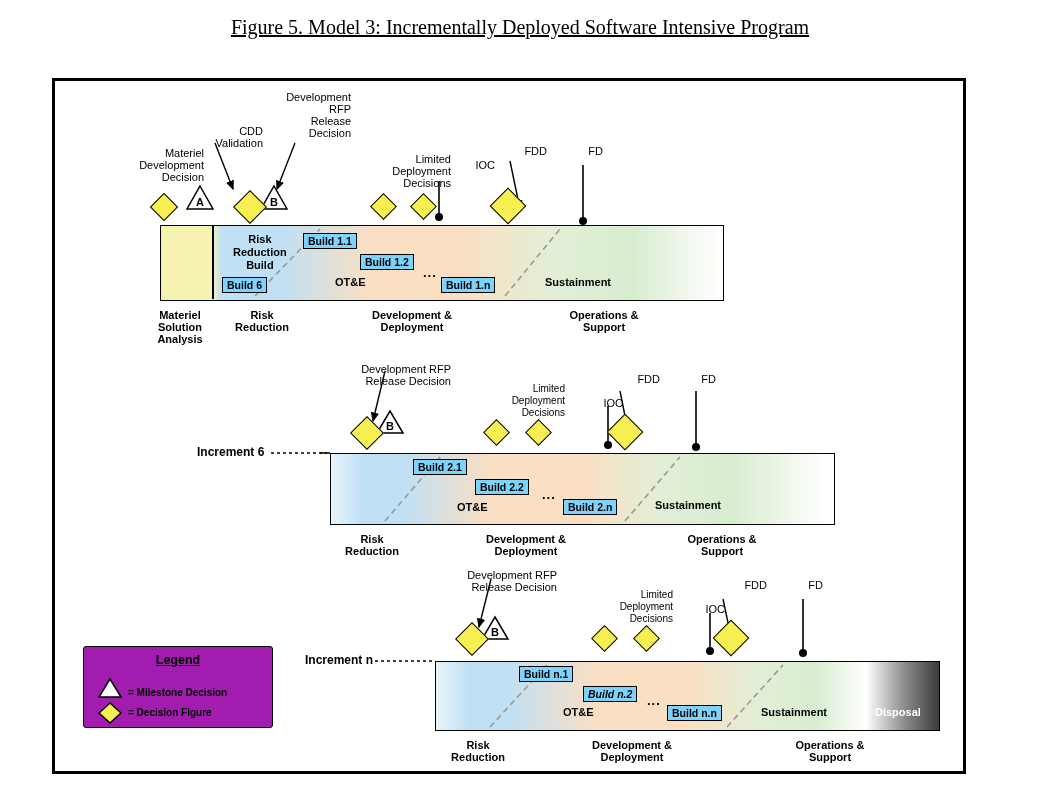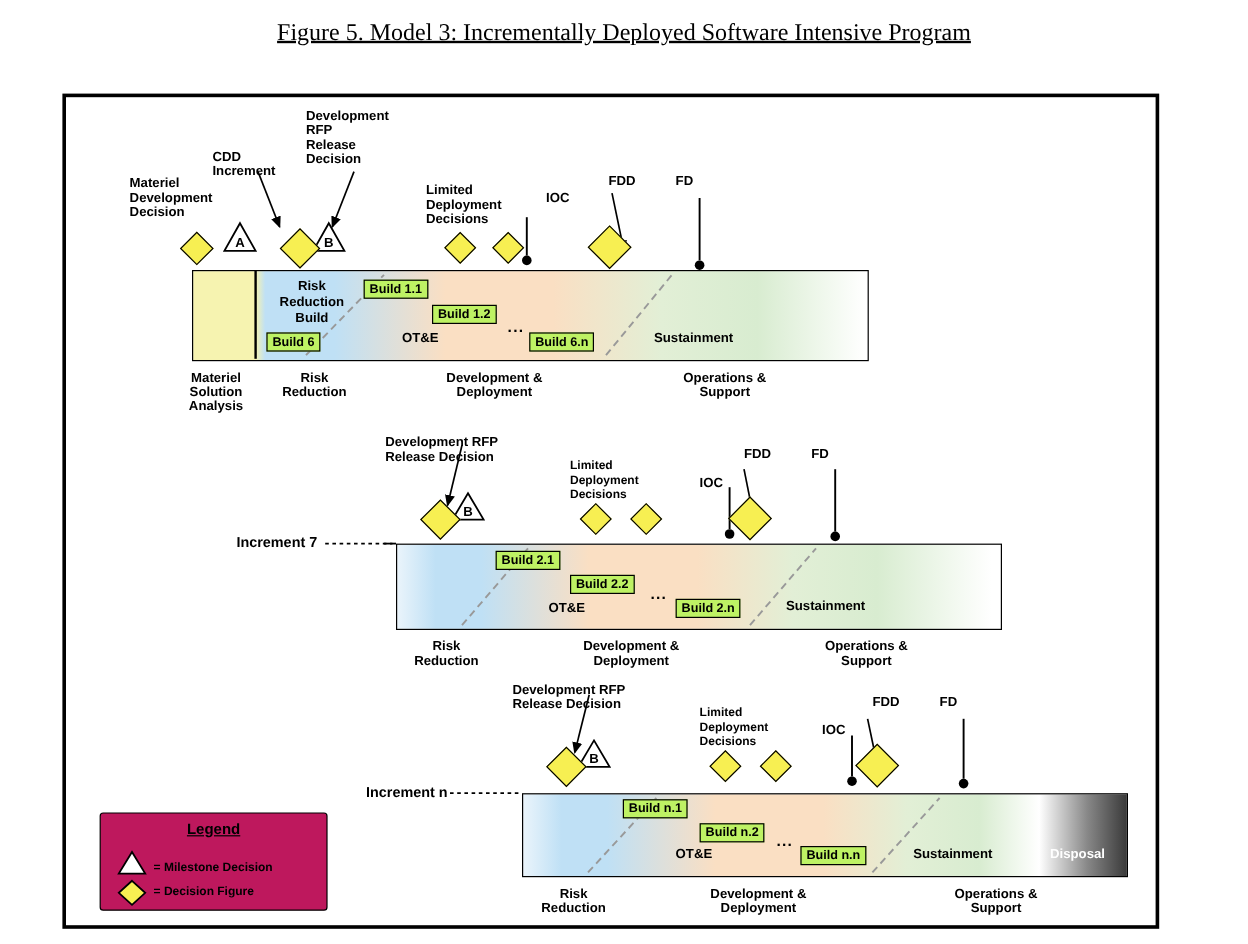--- a/index.html
+++ b/index.html
@@ -6,40 +6,40 @@
   body{width:1040px;height:787px;position:relative;font-family:"Liberation Sans",sans-serif;color:#000;}
   #fig-title{
     position:absolute;top:16px;left:0;width:1040px;text-align:center;
     font-family:"Liberation Serif",serif;font-size:20px;
     text-decoration:underline;
   }
   #frame{
     position:absolute;left:52px;top:78px;width:908px;height:690px;
     border:3px solid #000;background:#fff;
   }
-  .lbl{position:absolute;font-size:11px;font-weight:bold;text-align:left;line-height:12px;white-space:pre-line;}
+  .lbl{position:absolute;font-size:11px;font-weight:normal;text-align:right;line-height:12px;white-space:pre-line;}
   .lbl.sm{font-size:10px;}
   .phase{position:absolute;font-size:11px;font-weight:bold;text-align:center;line-height:12px;white-space:pre-line;}
   .build{
-    position:absolute;border:1px solid #000;background:#bef264;
+    position:absolute;border:1px solid #000;background:#7dd3fc;
     font-size:10.5px;font-weight:bold;text-align:center;
     padding:1px 4px;white-space:nowrap;
   }
   .inband{position:absolute;font-size:11px;font-weight:bold;white-space:nowrap;text-align:center;}
   .dots{position:absolute;font-size:13px;font-weight:bold;letter-spacing:1px;}
   .incr{position:absolute;font-size:12px;font-weight:bold;white-space:nowrap;}
   .diamond{
     position:absolute;background:#f7ef52;border:1.5px solid #000;
     transform:rotate(45deg);
   }
   svg.ovl{position:absolute;left:0;top:0;width:908px;height:690px;overflow:visible;pointer-events:none;}
   .band{position:absolute;border:1.5px solid #000;}
   #legend{
-    position:absolute;left:28px;top:596px;width:188px;height:80px;
-    border:1.5px solid #000;background:#be185d;border-radius:3px;
+    position:absolute;left:28px;top:565px;width:188px;height:80px;
+    border:1.5px solid #000;background:#a21caf;border-radius:3px;
   }
   #legend .ltitle{position:absolute;top:6px;left:0;width:188px;text-align:center;font-size:12.5px;font-weight:bold;text-decoration:underline;}
   #legend .lrow{position:absolute;font-size:10px;font-weight:bold;}
 </style>
 </head>
 <body>
 
 <div id="fig-title">Figure 5.  Model 3:  Incrementally Deployed Software Intensive Program</div>
 
 <div id="frame">
@@ -60,21 +60,21 @@
       <marker id="ar" markerWidth="8" markerHeight="8" refX="6" refY="3" orient="auto">
         <path d="M0,0 L7,3 L0,6 z" fill="#000"></path>
       </marker>
     </defs>
   </svg>
 
   <div class="lbl" style="left:53px;top:66px;width:96px;">Materiel
 Development
 Decision</div>
   <div class="lbl" style="left:122px;top:44px;width:86px;">CDD
-Increment</div>
+Validation</div>
   <div class="lbl" style="left:200px;top:10px;width:96px;">Development
 RFP
 Release
 Decision</div>
   <div class="lbl" style="left:300px;top:72px;width:96px;">Limited
 Deployment
 Decisions</div>
   <div class="lbl" style="left:400px;top:78px;width:40px;">IOC</div>
   <div class="lbl" style="left:452px;top:64px;width:40px;">FDD</div>
   <div class="lbl" style="left:508px;top:64px;width:40px;">FD</div>
@@ -98,21 +98,21 @@
 
   <div class="inband" style="left:178px;top:152px;text-align:center;line-height:13px;white-space:pre-line;">Risk
 Reduction
 Build</div>
   <div class="inband" style="left:280px;top:195px;">OT&amp;E</div>
   <div class="inband" style="left:490px;top:195px;">Sustainment</div>
 
   <div class="build" style="left:167px;top:196px;">Build 6</div>
   <div class="build" style="left:248px;top:152px;">Build 1.1</div>
   <div class="build" style="left:305px;top:173px;">Build 1.2</div>
-  <div class="build" style="left:386px;top:196px;">Build 6.n</div>
+  <div class="build" style="left:386px;top:196px;">Build 1.n</div>
   <div class="dots" style="left:368px;top:184px;">...</div>
 
   <div class="phase" style="left:82px;top:228px;width:86px;">Materiel
 Solution
 Analysis</div>
   <div class="phase" style="left:164px;top:228px;width:86px;">Risk
 Reduction</div>
   <div class="phase" style="left:300px;top:228px;width:114px;">Development &amp;
 Deployment</div>
   <div class="phase" style="left:492px;top:228px;width:114px;">Operations &amp;
@@ -128,21 +128,21 @@
     <line x1="330" y1="290" x2="318" y2="340" stroke="#000" stroke-width="1.4" marker-end="url(#ar)"></line>
     <line x1="565" y1="310" x2="573" y2="350" stroke="#000" stroke-width="1.4" marker-end="url(#ar)"></line>
     <polygon points="335,330 348,352 322,352" fill="#fff" stroke="#000" stroke-width="1.5"></polygon>
     <text x="335" y="349" font-size="11" font-weight="bold" text-anchor="middle" font-family="Liberation Sans">B</text>
     <line x1="553" y1="325" x2="553" y2="360" stroke="#000" stroke-width="1.6"></line>
     <circle cx="553" cy="364" r="4" fill="#000"></circle>
     <line x1="641" y1="310" x2="641" y2="362" stroke="#000" stroke-width="1.6"></line>
     <circle cx="641" cy="366" r="4" fill="#000"></circle>
   </svg>
 
-  <div class="incr" style="left:142px;top:364px;">Increment 7</div>
+  <div class="incr" style="left:142px;top:364px;">Increment 6</div>
   <div class="lbl" style="left:266px;top:282px;width:130px;">Development RFP
 Release Decision</div>
   <div class="lbl sm" style="left:420px;top:302px;width:90px;">Limited
 Deployment
 Decisions</div>
   <div class="lbl" style="left:528px;top:316px;width:40px;">IOC</div>
   <div class="lbl" style="left:565px;top:292px;width:40px;">FDD</div>
   <div class="lbl" style="left:621px;top:292px;width:40px;">FD</div>
 
   <div class="diamond" style="left:300px;top:340px;width:22px;height:22px;"></div>
@@ -194,21 +194,21 @@
   <div class="diamond" style="left:405px;top:546px;width:22px;height:22px;"></div>
   <div class="diamond" style="left:540px;top:548px;width:17px;height:17px;"></div>
   <div class="diamond" style="left:582px;top:548px;width:17px;height:17px;"></div>
   <div class="diamond" style="left:663px;top:544px;width:24px;height:24px;"></div>
 
   <div class="inband" style="left:508px;top:625px;">OT&amp;E</div>
   <div class="inband" style="left:706px;top:625px;">Sustainment</div>
   <div class="inband" style="left:820px;top:625px;color:#fff;">Disposal</div>
 
   <div class="build" style="left:464px;top:585px;">Build n.1</div>
-  <div class="build" style="left:528px;top:605px;">Build n.2</div>
+  <div class="build" style="left:528px;top:605px;font-style:italic;">Build n.2</div>
   <div class="build" style="left:612px;top:624px;">Build n.n</div>
   <div class="dots" style="left:592px;top:612px;">...</div>
 
   <div class="phase" style="left:378px;top:658px;width:90px;">Risk
 Reduction</div>
   <div class="phase" style="left:520px;top:658px;width:114px;">Development &amp;
 Deployment</div>
   <div class="phase" style="left:718px;top:658px;width:114px;">Operations &amp;
 Support</div>
 

